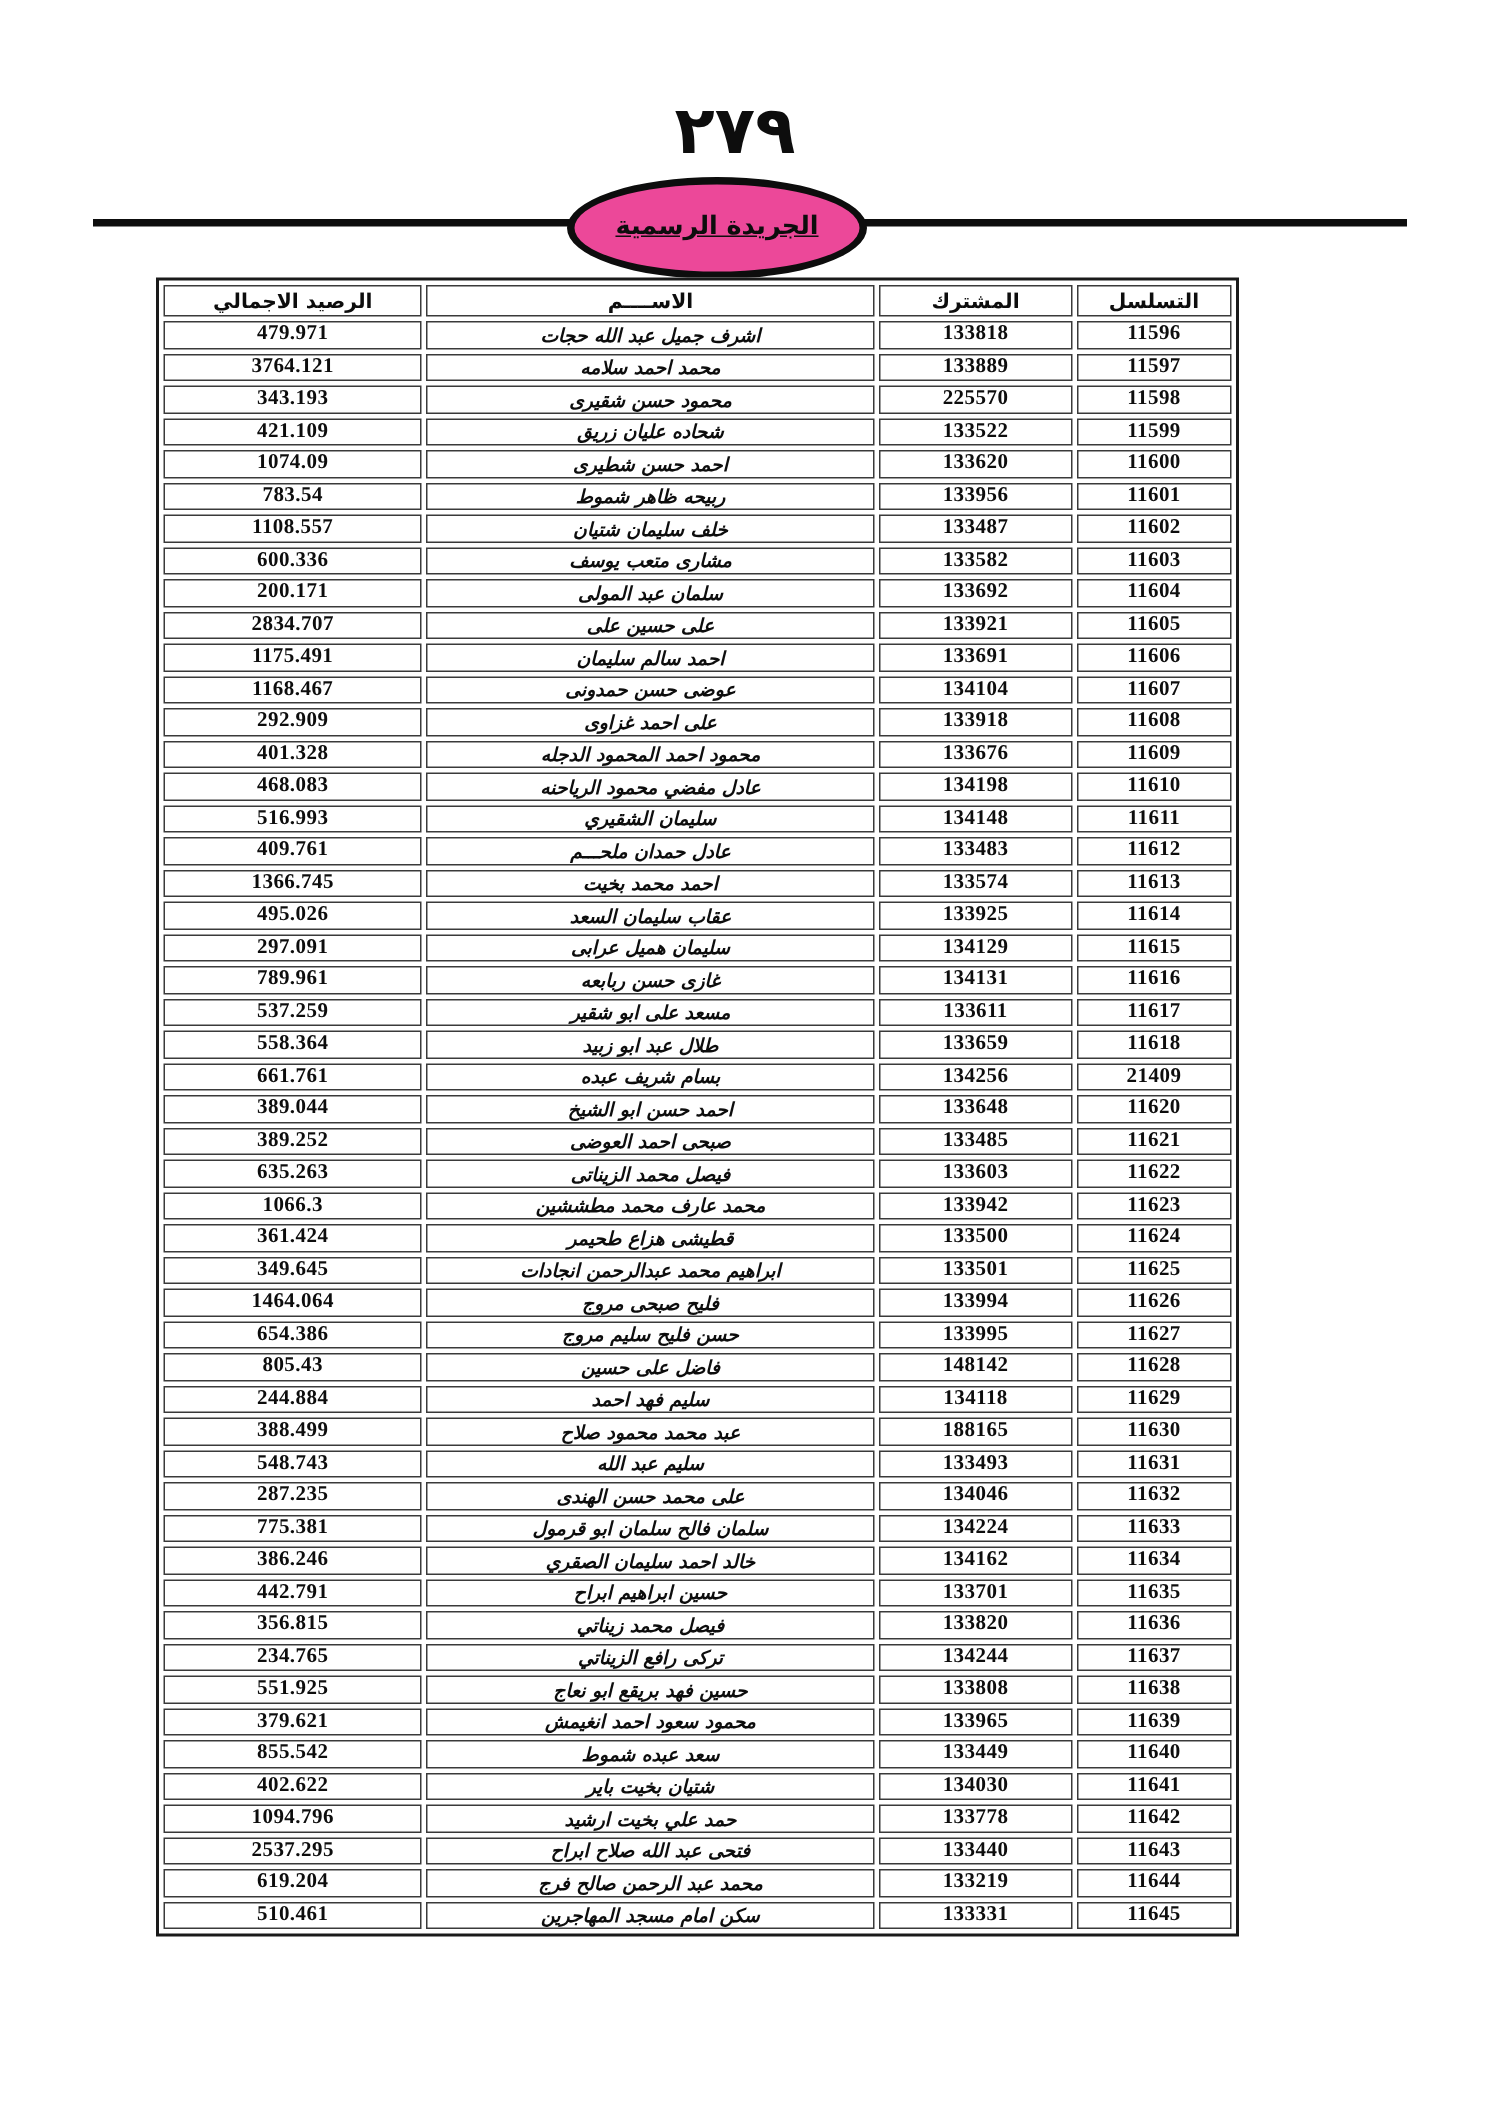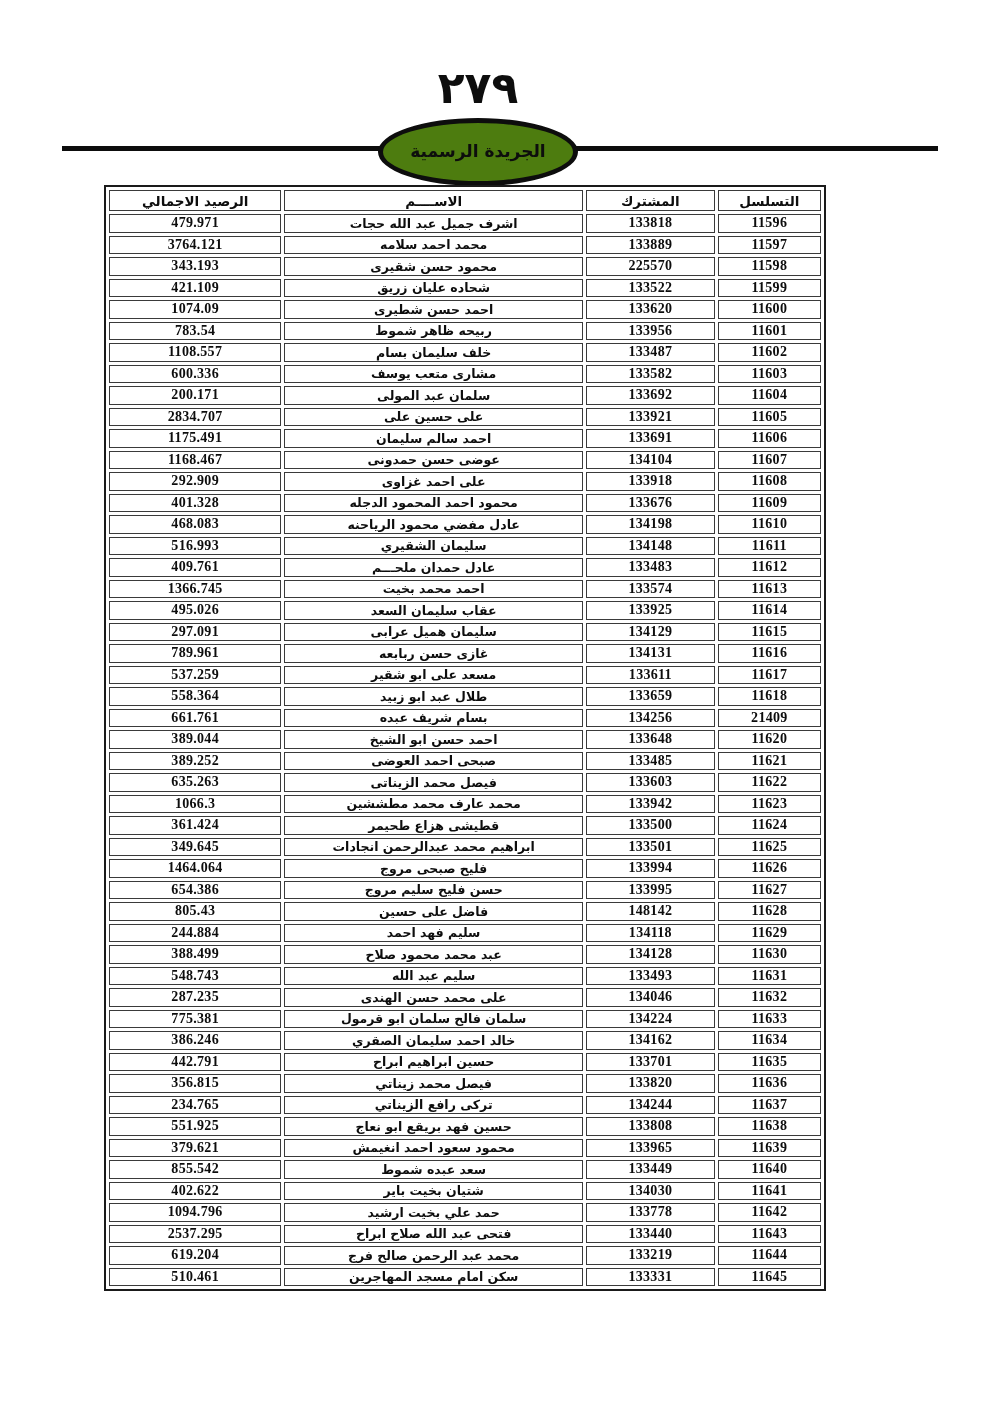--- a/index.html
+++ b/index.html
@@ -10,21 +10,21 @@
   body {
     width: 1000px;
     height: 1414px;
     position: relative;
     font-family: "DejaVu Sans", sans-serif;
     color: #0d0d0d;
   }
   .page-number {
     position: absolute;
     top: 66px;
-    left: 478px;
+    left: 490px;
     transform: translateX(-50%);
     font-size: 44px;
     font-weight: bold;
     letter-spacing: 1px;
     font-family: "DejaVu Sans", sans-serif;
     line-height: 1;
   }
   .divider-line {
     position: absolute;
     top: 146px;
@@ -34,24 +34,25 @@
     background: #0d0d0d;
   }
   .gazette-ellipse {
     position: absolute;
     left: 378px;
     top: 118px;
     width: 190px;
     height: 58px;
     border: 5px solid #0d0d0d;
     border-radius: 50%;
-    background: #4d7c0f;
+    background: #ec4899;
     display: flex;
     align-items: center;
     justify-content: center;
+    text-decoration: underline;
   }
   .gazette-title {
     font-size: 17px;
     font-weight: bold;
     white-space: nowrap;
     padding-bottom: 2px;
   }
   table.ledger {
     position: absolute;
     left: 104px;
@@ -85,20 +86,21 @@
   td.num {
     font-family: "Liberation Serif", "DejaVu Serif", serif;
     font-weight: bold;
     font-size: 14px;
     letter-spacing: 0.3px;
   }
   td.name {
     font-size: 12.5px;
     font-weight: bold;
     font-family: "DejaVu Sans", sans-serif;
+    font-style: italic;
   }
 </style>
 </head>
 <body>
 
 <div class="page-number">٢٧٩</div>
 
 <div class="divider-line"></div>
 
 <div class="gazette-ellipse">
@@ -153,21 +155,21 @@
       </tr>
       <tr>
         <td class="num">11601</td>
         <td class="num">133956</td>
         <td class="name">ربيحه ظاهر شموط</td>
         <td class="num">783.54</td>
       </tr>
       <tr>
         <td class="num">11602</td>
         <td class="num">133487</td>
-        <td class="name">خلف  سليمان بسام</td>
+        <td class="name">خلف  سليمان شتيان</td>
         <td class="num">1108.557</td>
       </tr>
       <tr>
         <td class="num">11603</td>
         <td class="num">133582</td>
         <td class="name">مشارى متعب  يوسف</td>
         <td class="num">600.336</td>
       </tr>
       <tr>
         <td class="num">11604</td>
@@ -320,21 +322,21 @@
         <td class="num">805.43</td>
       </tr>
       <tr>
         <td class="num">11629</td>
         <td class="num">134118</td>
         <td class="name">سليم فهد احمد</td>
         <td class="num">244.884</td>
       </tr>
       <tr>
         <td class="num">11630</td>
-        <td class="num">134128</td>
+        <td class="num">188165</td>
         <td class="name">عبد محمد محمود صلاح</td>
         <td class="num">388.499</td>
       </tr>
       <tr>
         <td class="num">11631</td>
         <td class="num">133493</td>
         <td class="name">سليم عبد الله</td>
         <td class="num">548.743</td>
       </tr>
       <tr>

